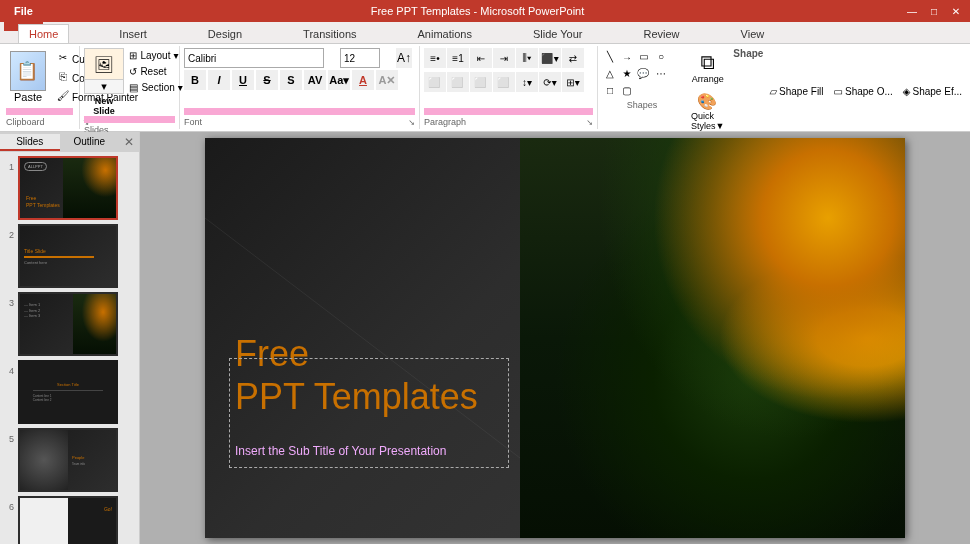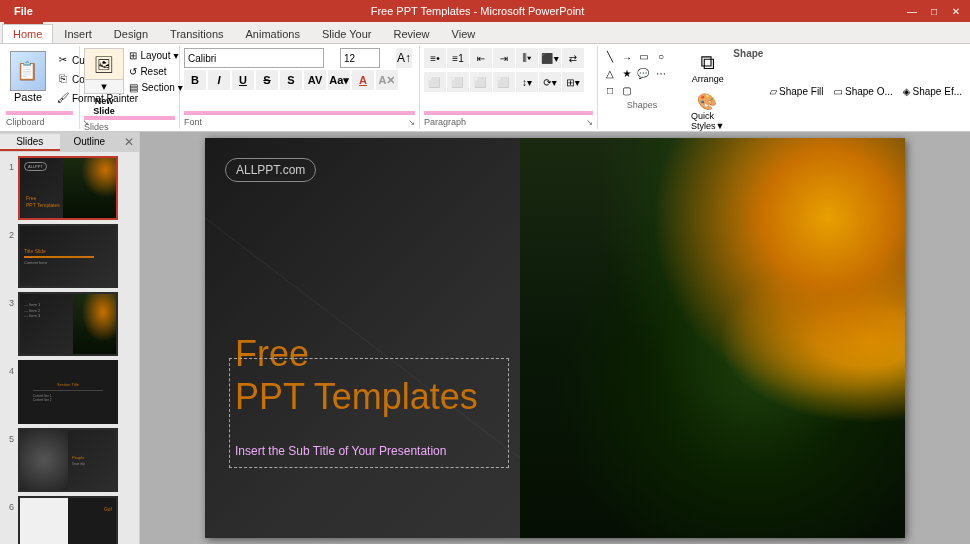--- a/index.html
+++ b/index.html
@@ -6,36 +6,36 @@
     body { font-family: 'Segoe UI', Arial, sans-serif; font-size: 11px; background: #f0f0f0; width: 970px; height: 544px; overflow: hidden; }
 
     
     .title-bar { display: flex; height: 22px; background: #c0392b; align-items: center; padding: 0 4px; }
     .file-tab { background: #c0392b; color: white; font-weight: bold; font-size: 11px; padding: 2px 10px; border: none; cursor: pointer; height: 40px; }
     .title-text { color: white; font-size: 11px; margin-left: 10px; flex: 1; text-align: center; }
     .window-controls { display: flex; gap: 2px; }
     .win-btn { width: 20px; height: 16px; background: #c0392b; color: white; border: none; font-size: 10px; cursor: pointer; display: flex; align-items: center; justify-content: center; }
 
     
-    .ribbon-tabs { display: flex; height: 22px; background: #f0eded; border-bottom: 1px solid #ccc; align-items: flex-end; padding-left: 2px; }
+    .ribbon-tabs { display: flex; height: 22px; background: #f0eded; border-bottom: 1px solid #ccc; align-items: flex-end; padding-left: 18px; gap: 39px; }
     .ribbon-tab { padding: 3px 10px; font-size: 11px; cursor: pointer; border: 1px solid transparent; border-bottom: none; color: #333; }
     .ribbon-tab.active { background: white; border-color: #ccc; border-bottom-color: white; color: #c0392b; }
 
     
     .ribbon { background: white; border-bottom: 1px solid #ccc; display: flex; height: 88px; padding: 2px 0; }
 
     
     .clipboard-group { display: flex; flex-direction: column; border-right: 1px solid #ddd; padding: 2px 6px; width: 80px; }
     .clipboard-top { display: flex; gap: 2px; flex: 1; }
     .paste-btn { display: flex; flex-direction: column; align-items: center; cursor: pointer; padding: 2px 4px; border: 1px solid transparent; width: 44px; }
     .paste-icon { width: 36px; height: 40px; background: linear-gradient(135deg, #d0e8ff 0%, #a8c8f0 100%); border: 1px solid #999; display: flex; align-items: center; justify-content: center; font-size: 18px; }
     .clipboard-right { display: flex; flex-direction: column; gap: 1px; justify-content: center; }
     .small-btn { display: flex; align-items: center; gap: 2px; padding: 1px 3px; cursor: pointer; border: 1px solid transparent; font-size: 10px; white-space: nowrap; }
     .small-icon { width: 14px; height: 14px; display: inline-block; text-align: center; }
-    .group-label-row { font-size: 9px; color: #666; text-align: center; margin-top: auto; padding-top: 2px; border-top: 4px solid #f9a8d4; display: flex; justify-content: space-between; align-items: center; gap: 38px; }
+    .group-label-row { font-size: 9px; color: #666; text-align: center; margin-top: auto; padding-top: 2px; border-top: 7px solid #f9a8d4; display: flex; justify-content: space-between; align-items: center; gap: 38px; }
     .dialog-arrow { font-size: 8px; color: #666; cursor: pointer; }
 
     
     .slides-group { display: flex; flex-direction: column; border-right: 1px solid #ddd; padding: 2px 4px; width: 100px; }
     .slides-content { display: flex; flex: 1; align-items: flex-start; gap: 2px; }
     .new-slide-btn { display: flex; flex-direction: column; align-items: center; cursor: pointer; width: 50px; }
     .new-slide-top { width: 40px; height: 32px; background: #fff3e0; border: 1px solid #ccc; display: flex; align-items: center; justify-content: center; font-size: 16px; cursor: pointer; }
     .new-slide-bottom { width: 40px; height: 14px; background: #f5f5f5; border: 1px solid #ccc; border-top: none; display: flex; align-items: center; justify-content: center; cursor: pointer; }
     .new-slide-label { font-size: 9px; text-align: center; margin-top: 2px; font-weight: bold; }
     .slides-buttons { display: flex; flex-direction: column; gap: 1px; }
@@ -370,21 +370,20 @@
       <div class="slide-bg"></div>
 
       <svg class="slide-diagonal-line" xmlns="http://www.w3.org/2000/svg">
         <line x1="0" y1="80" x2="420" y2="400" stroke="#666" stroke-width="0.5" opacity="0.4"></line>
       </svg>
 
       <div class="slide-flowers">
         <div class="flower-img-sim"></div>
       </div>
 
-      <div class="slide-logo">ALLPPT.com</div>
 
       <div class="slide-title">
         <div class="slide-title-text">Free</div>
         <div class="slide-title-text">PPT Templates</div>
       </div>
 
       <div class="slide-subtitle">Insert the Sub Title of Your Presentation</div>
 
       <div class="slide-selection-box" style="left:24px; bottom:70px; width:280px; height:110px;"></div>
     </div>

